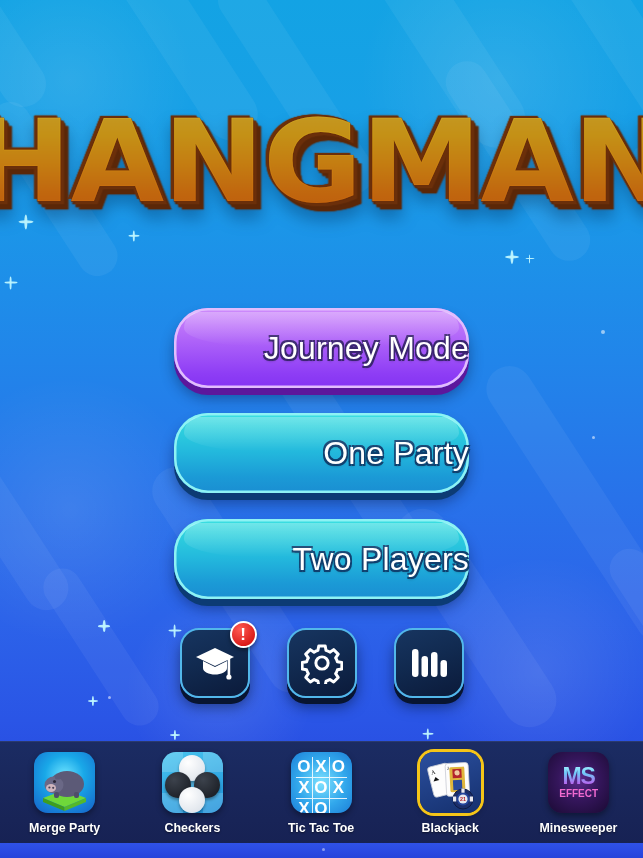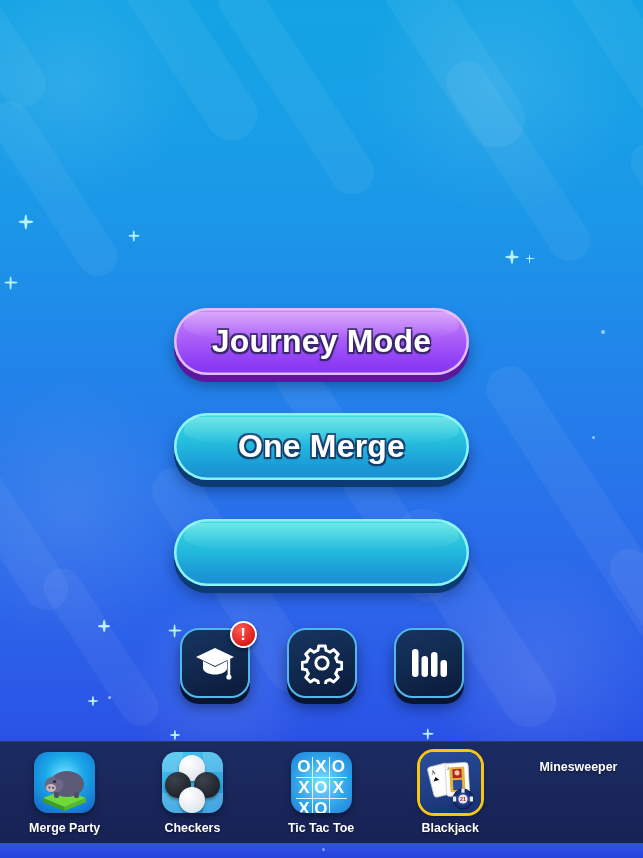--- a/index.html
+++ b/index.html
@@ -74,25 +74,25 @@
     position:absolute;left:0;right:0;top:0;bottom:0;
     display:flex;align-items:center;justify-content:center;
     font-family:"DejaVu Sans", sans-serif;font-weight:700;font-size:108px;
     letter-spacing:-1px;line-height:1;color:#5b2708;
     transform:scaleX(1.12) scaleY(1.06) translate(5px,6px);
     z-index:-1;
   }
 
   
   .btn{
-    position:absolute;left:174px;width:295px;height:67px;
+    position:absolute;left:174px;width:295px;height:80px;
     border-radius:34px;border:none;cursor:pointer;
-    display:flex;align-items:center;justify-content:center;
+    display:flex;align-items:center;justify-content:flex-end;
     font-family:"Liberation Sans", sans-serif;
-    font-weight:700;font-size:32px;color:#ffffff;
+    font-weight:400;font-size:32px;color:#ffffff;
     letter-spacing:.2px;
     text-shadow:
       -1.6px -1.6px 0 #3a2670, 1.6px -1.6px 0 #3a2670,
       -1.6px 1.6px 0 #3a2670, 1.6px 1.6px 0 #3a2670,
       0 2px 3px rgba(0,0,0,.35);
   }
   .btn-purple{
     top:308px;
     background:linear-gradient(180deg,#cf8dfb 0%,#bd74fa 22%,#a356f8 55%,#8e3df5 82%,#8433f2 100%);
     box-shadow:
@@ -238,33 +238,40 @@
   <div class="star" style="left:88px;top:696px;width:10px;height:10px;"></div>
   <div class="star" style="left:168px;top:624px;width:13px;height:13px;"></div>
   <div class="star" style="left:170px;top:730px;width:10px;height:10px;"></div>
   <div class="star" style="left:422px;top:728px;width:11px;height:11px;"></div>
   <div class="dot" style="left:601px;top:330px;width:4px;height:4px;"></div>
   <div class="dot" style="left:592px;top:436px;width:3px;height:3px;"></div>
   <div class="dot" style="left:108px;top:696px;width:3px;height:3px;"></div>
   <div class="dot" style="left:328px;top:700px;width:3px;height:3px;"></div>
   <div class="dot" style="left:296px;top:670px;width:3px;height:3px;"></div>
 
+  <div id="title-wrap">
+    <div style="position:relative;">
+      <div id="title-shadow">HANGMAN</div>
+      <div id="game-title">HANGMAN</div>
+    </div>
+  </div>
 
   <button class="btn btn-purple" id="btn-journey">
     <span class="gloss"></span>
     <span>Journey Mode</span>
   </button>
 
   <button class="btn btn-cyan" id="btn-one-player">
     <span class="gloss"></span>
-    <span>One Merge</span>
+    <span>One Party</span>
   </button>
 
   <button class="btn btn-cyan" id="btn-two-players">
     <span class="gloss"></span>
+    <span>Two Players</span>
   </button>
 
   <div id="icon-row">
 
     <div class="icon-btn">
       <svg width="42" height="38" viewBox="0 0 42 38">
         <polygon points="21,4 40,13 21,22 2,13" fill="#ffffff"></polygon>
         <path d="M9,17 L21,23 L33,17 L33,24 C33,28 27,30.5 21,30.5 C15,30.5 9,28 9,24 Z" fill="#ffffff"></path>
         <rect x="33.6" y="14" width="2.6" height="17" fill="#ffffff"></rect>
         <circle cx="34.9" cy="33" r="2.6" fill="#ffffff"></circle>
@@ -382,20 +389,26 @@
               <rect x="49.8" y="44.5" width="3.2" height="5" fill="#e8e8ef"></rect>
               <rect x="41.4" y="36.5" width="3.2" height="4.2" fill="#e8e8ef"></rect>
             </g>
           </svg>
         </div>
       </div>
       <div class="dock-label">Blackjack</div>
     </div>
 
     <div class="dock-item">
+      <div class="dock-icon">
+        <div class="ms">
+          <div class="ms-main">MS</div>
+          <div class="ms-sub">EFFECT</div>
+        </div>
+      </div>
       <div class="dock-label">Minesweeper</div>
     </div>
 
   </div>
 
   <div id="home-strip">
     <span class="hs-dot"></span>
   </div>
 
 </div>

